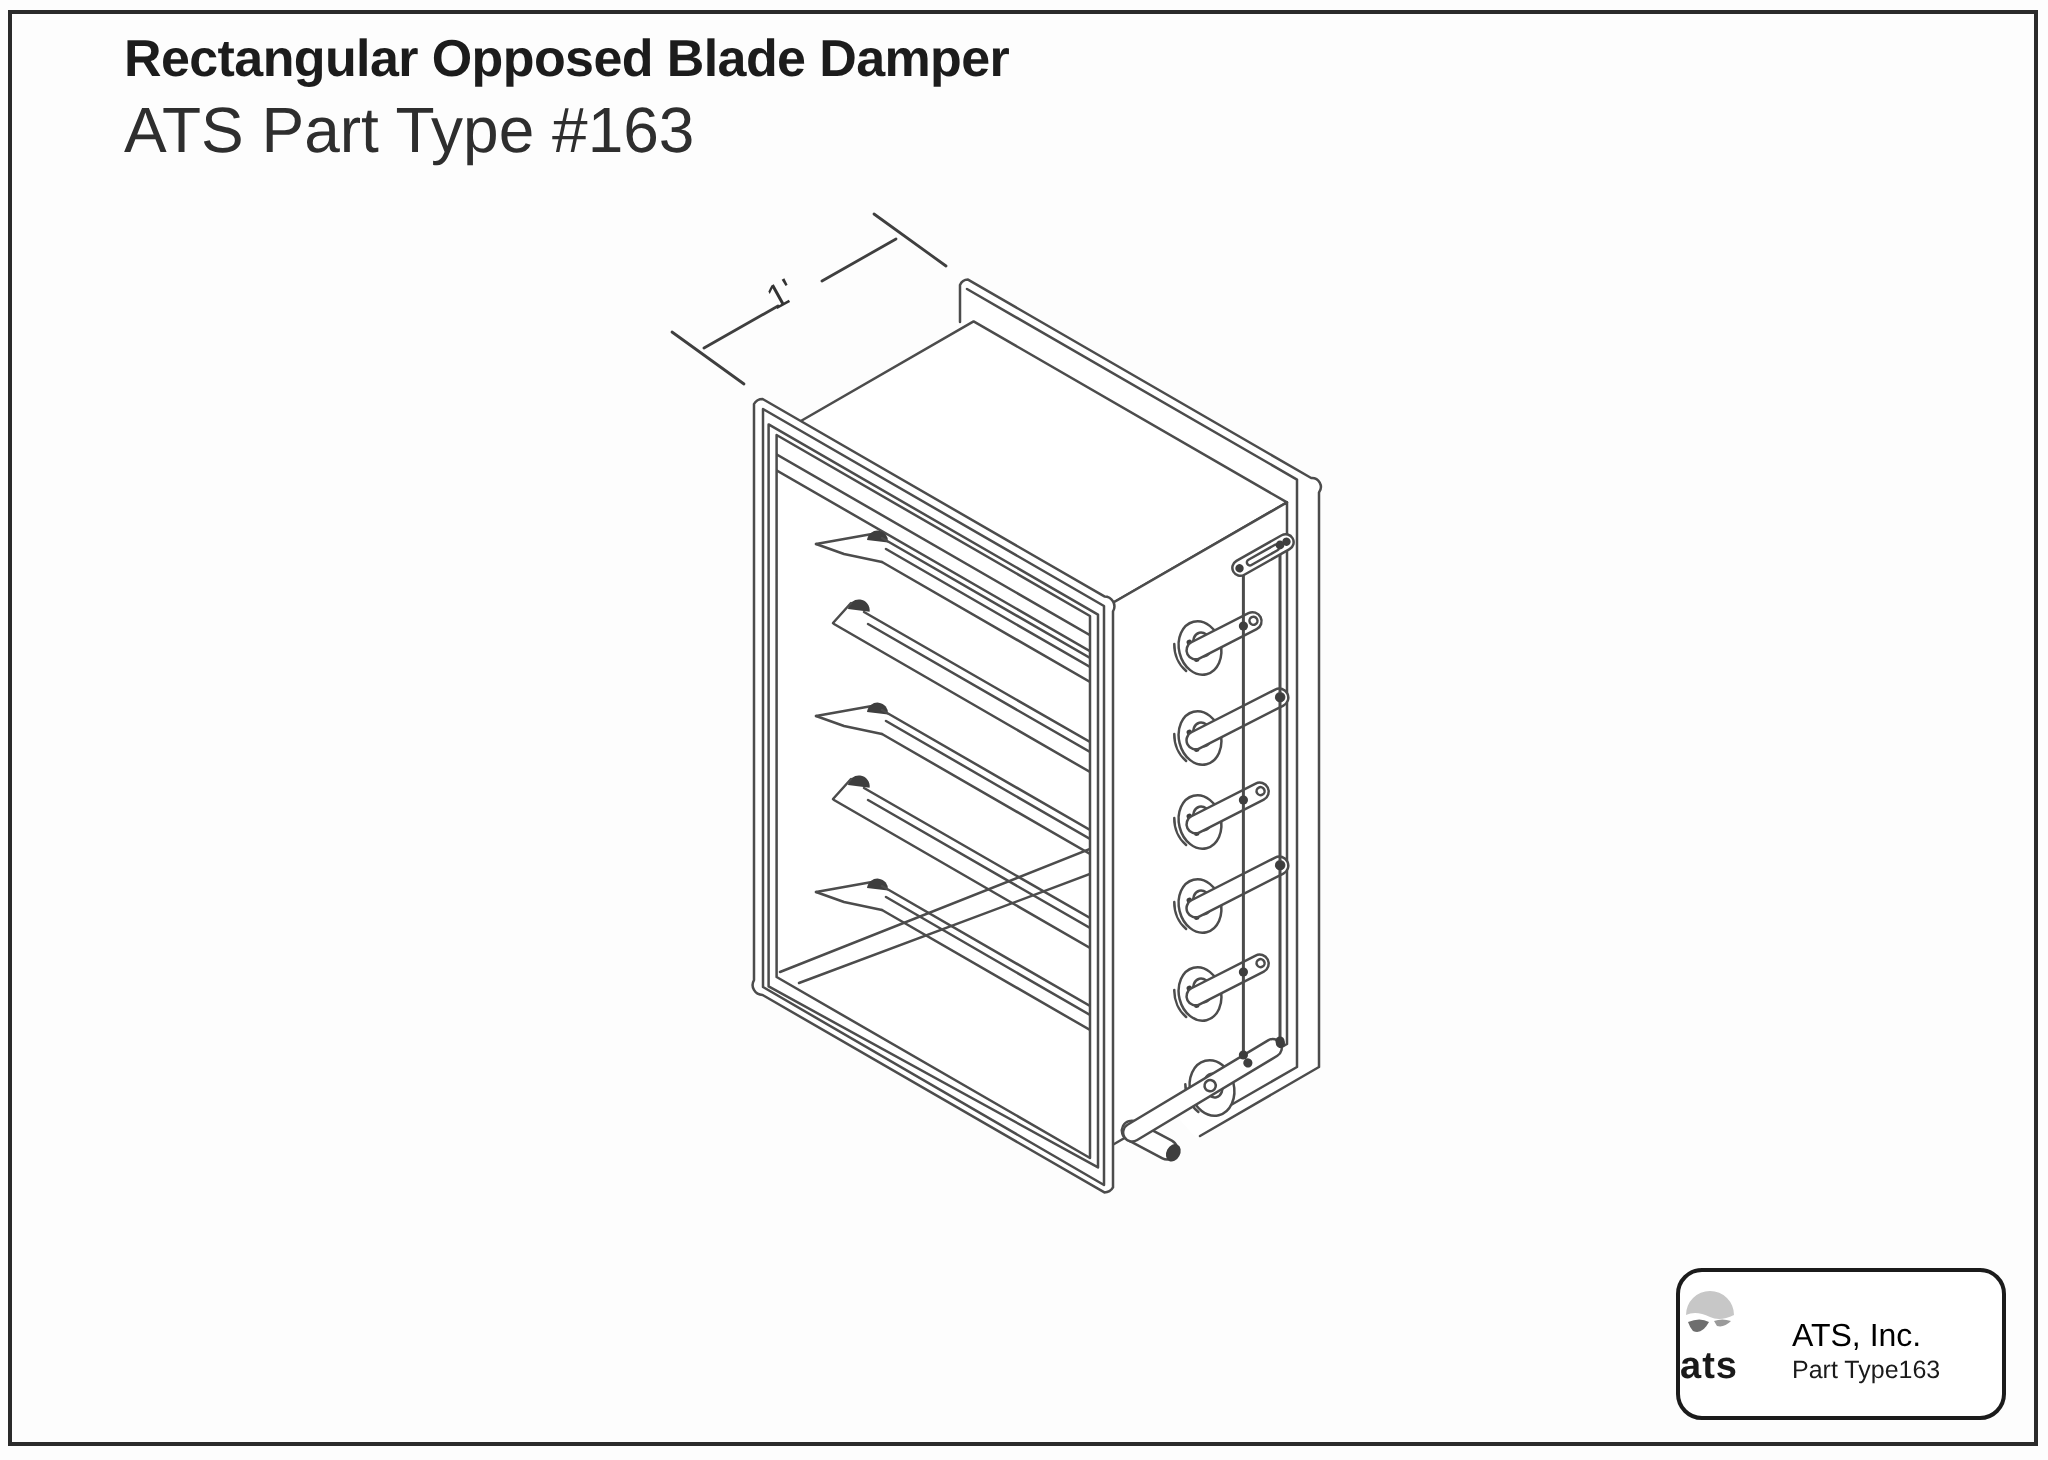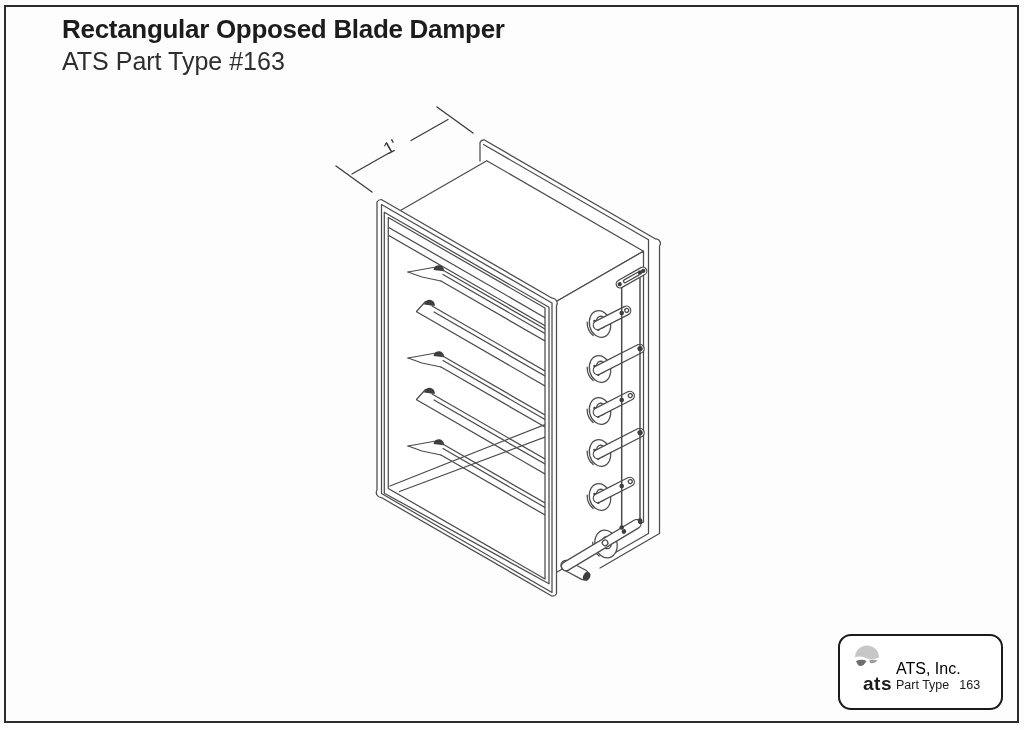--- a/index.html
+++ b/index.html
@@ -3,31 +3,31 @@
 <meta charset="utf-8">
 <style>
   * { margin:0; padding:0; box-sizing:border-box; }
   html,body { width:1024px; height:730px; background:#ffffff; overflow:hidden;
               font-family:"Liberation Sans", sans-serif; }
   .page { position:relative; width:1024px; height:730px; background:#fdfdfd; }
   .page-frame { position:absolute; left:4px; top:5px; right:5px; bottom:7px;
                 border:2px solid #2b2b2b; }
   .title-block { position:absolute; left:30px; top:15px;margin-left:32px; }
   .page-title { font-size:26px; font-weight:bold; color:#1c1c1c; letter-spacing:-0.3px; line-height:1.1; }
-  .page-subtitle { font-size:25px; font-weight:400; color:#2e2e2e; margin-top:3px; }
+  .page-subtitle { font-size:32px; font-weight:400; color:#2e2e2e; margin-top:3px; }
   .drawing-svg { position:absolute; left:0; top:0; width:1024px; height:730px; }
   .copyright { position:absolute; left:14px; top:699px; font-size:13px; color:#2b2b2b; }
   .logo-box { position:absolute; left:838px; top:634px; width:165px; height:76px;
               border:2px solid #1b1b1b; border-radius:13px; background:#fff; }
-  .logo-col { position:absolute; left:12px; top:8px; width:40px; text-align:right; }
+  .logo-col { position:absolute; left:0; top:8px; width:40px; text-align:left; }
   .logo-mark { display:block; margin-left:1px; }
   .logo-word { font-size:19px; font-weight:bold; color:#1a1a1a; letter-spacing:0.5px; margin-top:1px; }
   .logo-text-col { position:absolute; left:56px; top:24px; }
   .logo-parttype { position:absolute; left:56px; top:42px; font-size:12.5px; color:#1a1a1a; }
-  .logo-parttype .pt-val { margin-left:10px; }
+  .logo-parttype .pt-val { }
   svg .ln { fill:none; stroke:#4c4c4c; stroke-width:1.25; stroke-linecap:round; stroke-linejoin:round; }
   svg .wh { fill:#ffffff; stroke:#4c4c4c; stroke-width:1.25; stroke-linejoin:round; }
   svg .fill-only { fill:#ffffff; stroke:none; }
   svg .dk { fill:#3e3e3e; stroke:none; }
   svg .dim { stroke:#3f3f3f; stroke-width:1.4; }
   svg text.dim-label { font-family:"Liberation Sans",sans-serif; font-size:17px; fill:#333; }
 </style>
 </head>
 <body>
 

